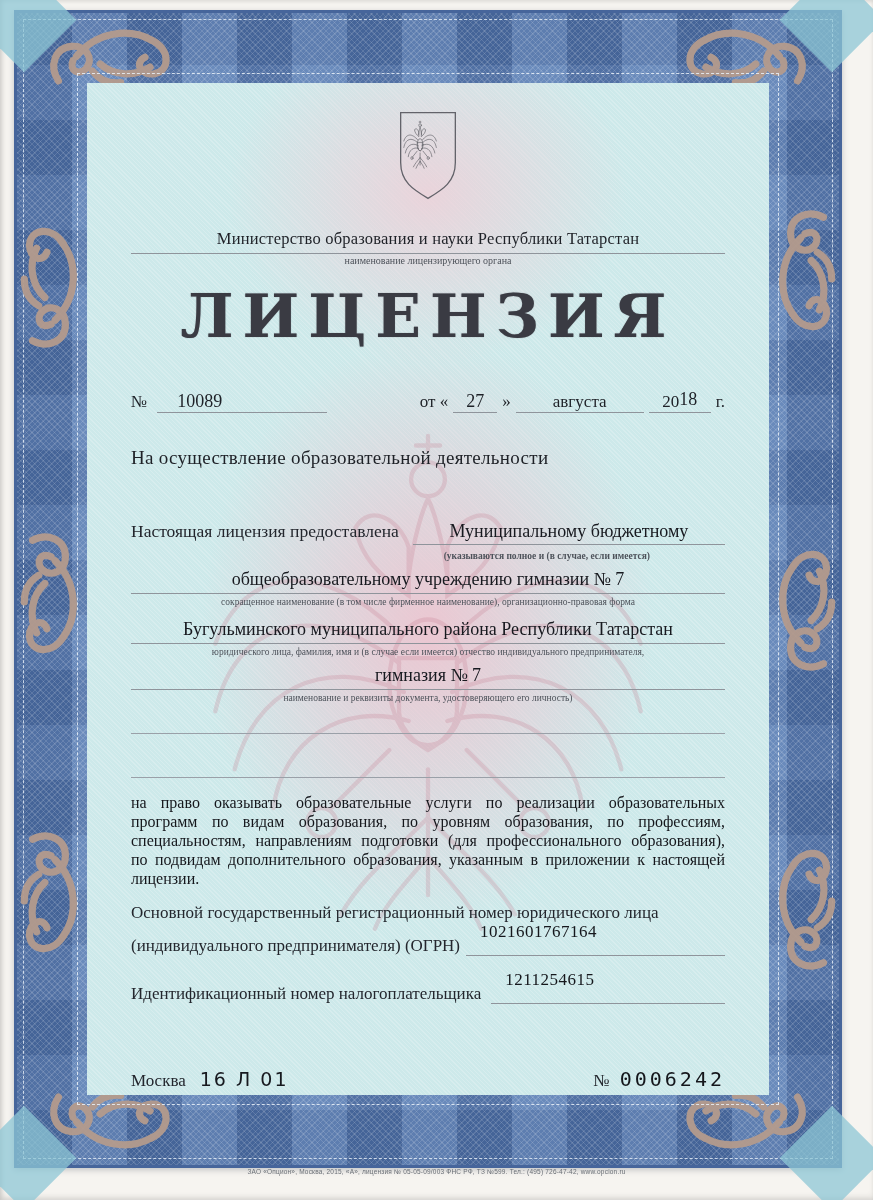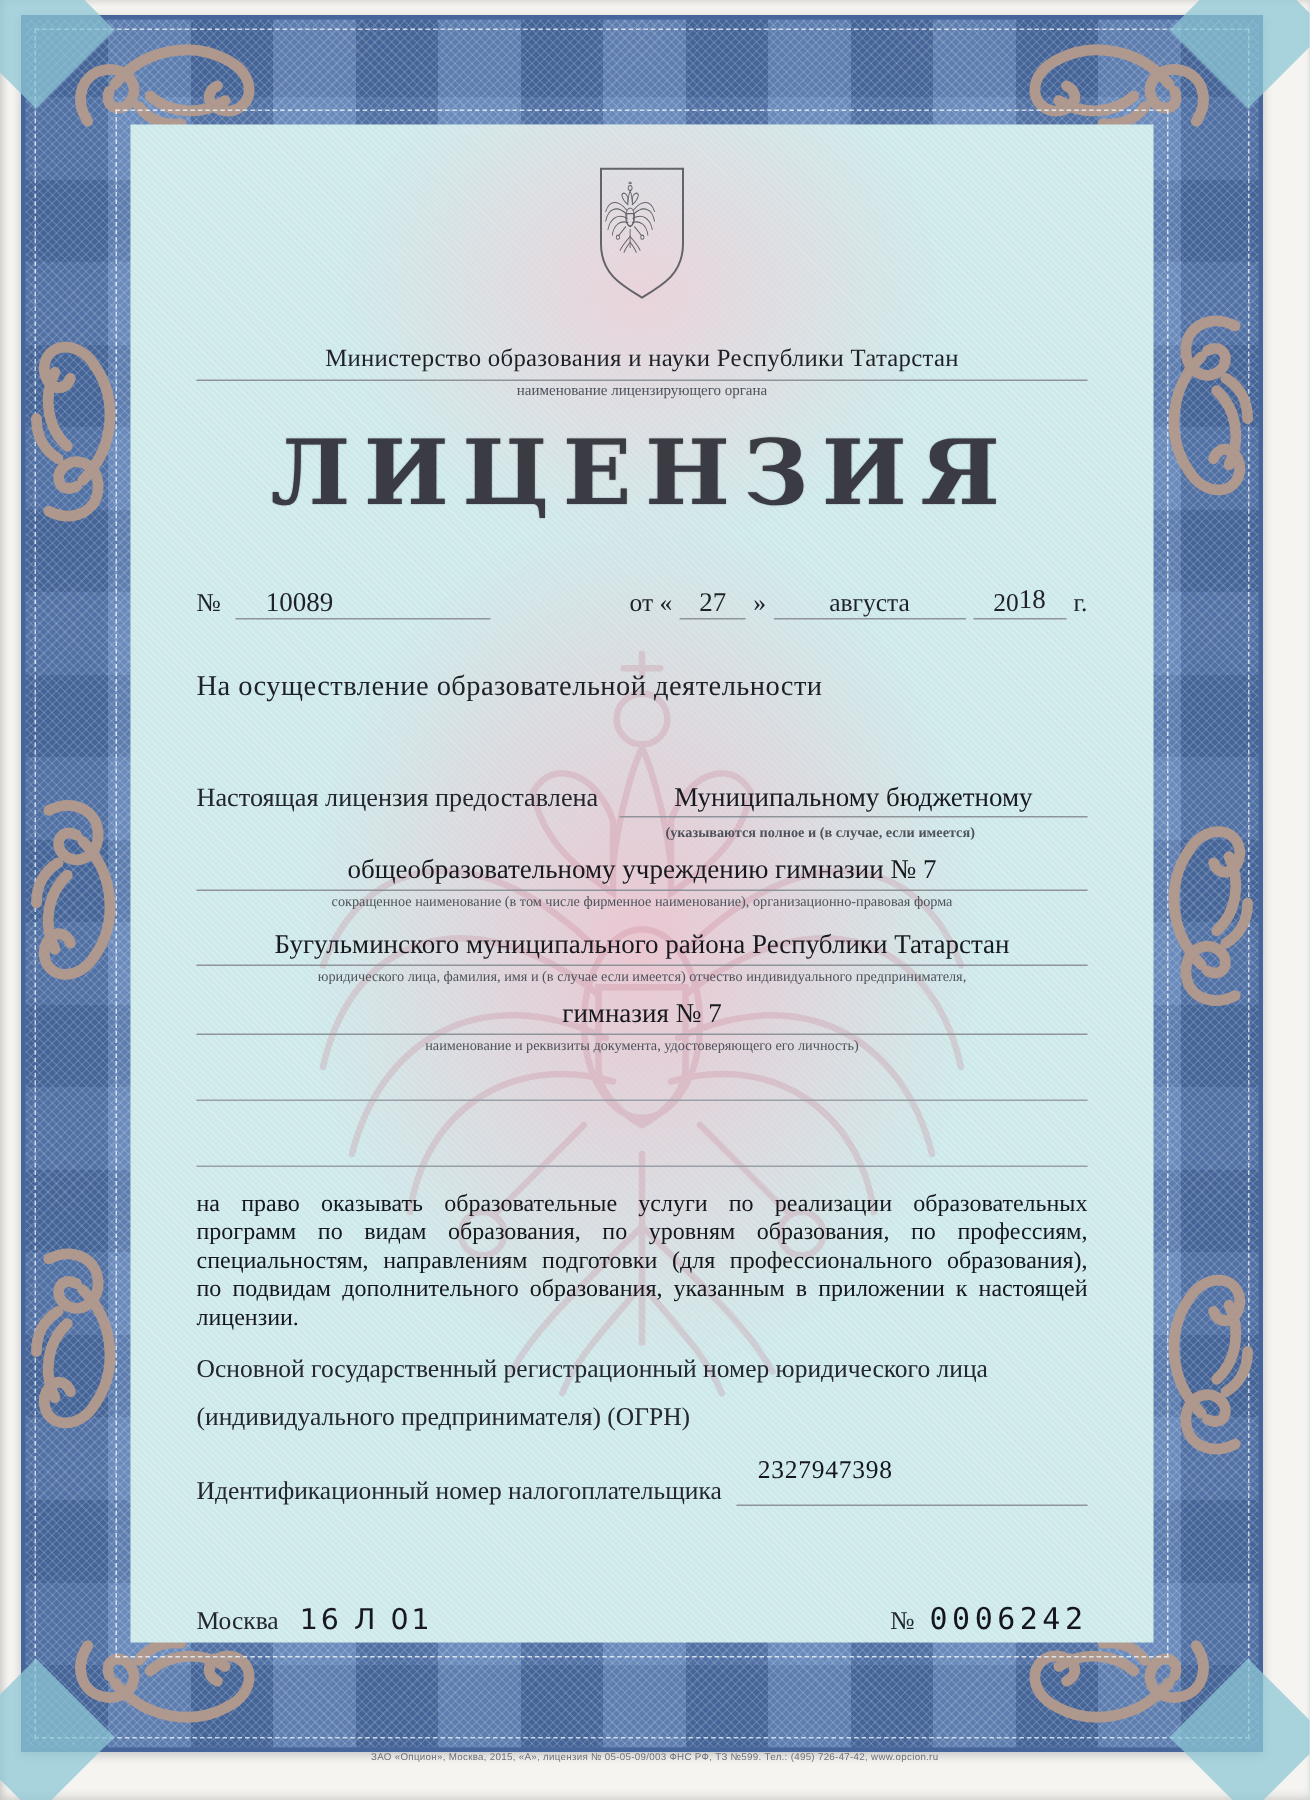--- a/index.html
+++ b/index.html
@@ -270,25 +270,26 @@
 
         <div class="abs blank1"></div>
         <div class="abs blank2"></div>
 
         <div class="abs para">на право оказывать образовательные услуги по реализации образовательных программ по видам образования, по уровням образования, по профессиям, специальностям, направлениям подготовки (для профессионального образования), по подвидам дополнительного образования, указанным в приложении к настоящей лицензии.</div>
 
         <div class="abs ogrn-label">Основной государственный регистрационный номер юридического лица</div>
 
         <div class="abs ogrn-row">
           <span class="label">(индивидуального предпринимателя) (ОГРН)</span>
+          <span class="fill-line"><span class="val">1021601767164</span></span>
         </div>
 
         <div class="abs inn-row">
           <span class="label">Идентификационный номер налогоплательщика</span>
-          <span class="fill-line"><span class="val">2327947398</span></span>
+          <span class="fill-line"><span class="val">1211254615</span></span>
         </div>
 
         <div class="abs series-row">
           <span class="series-label">Москва</span>
           <span class="series-val">16 Л 01</span>
           <span class="blank-no">
             <span class="nolabel">№</span>
             <span class="noval">0006242</span>
           </span>
         </div>

